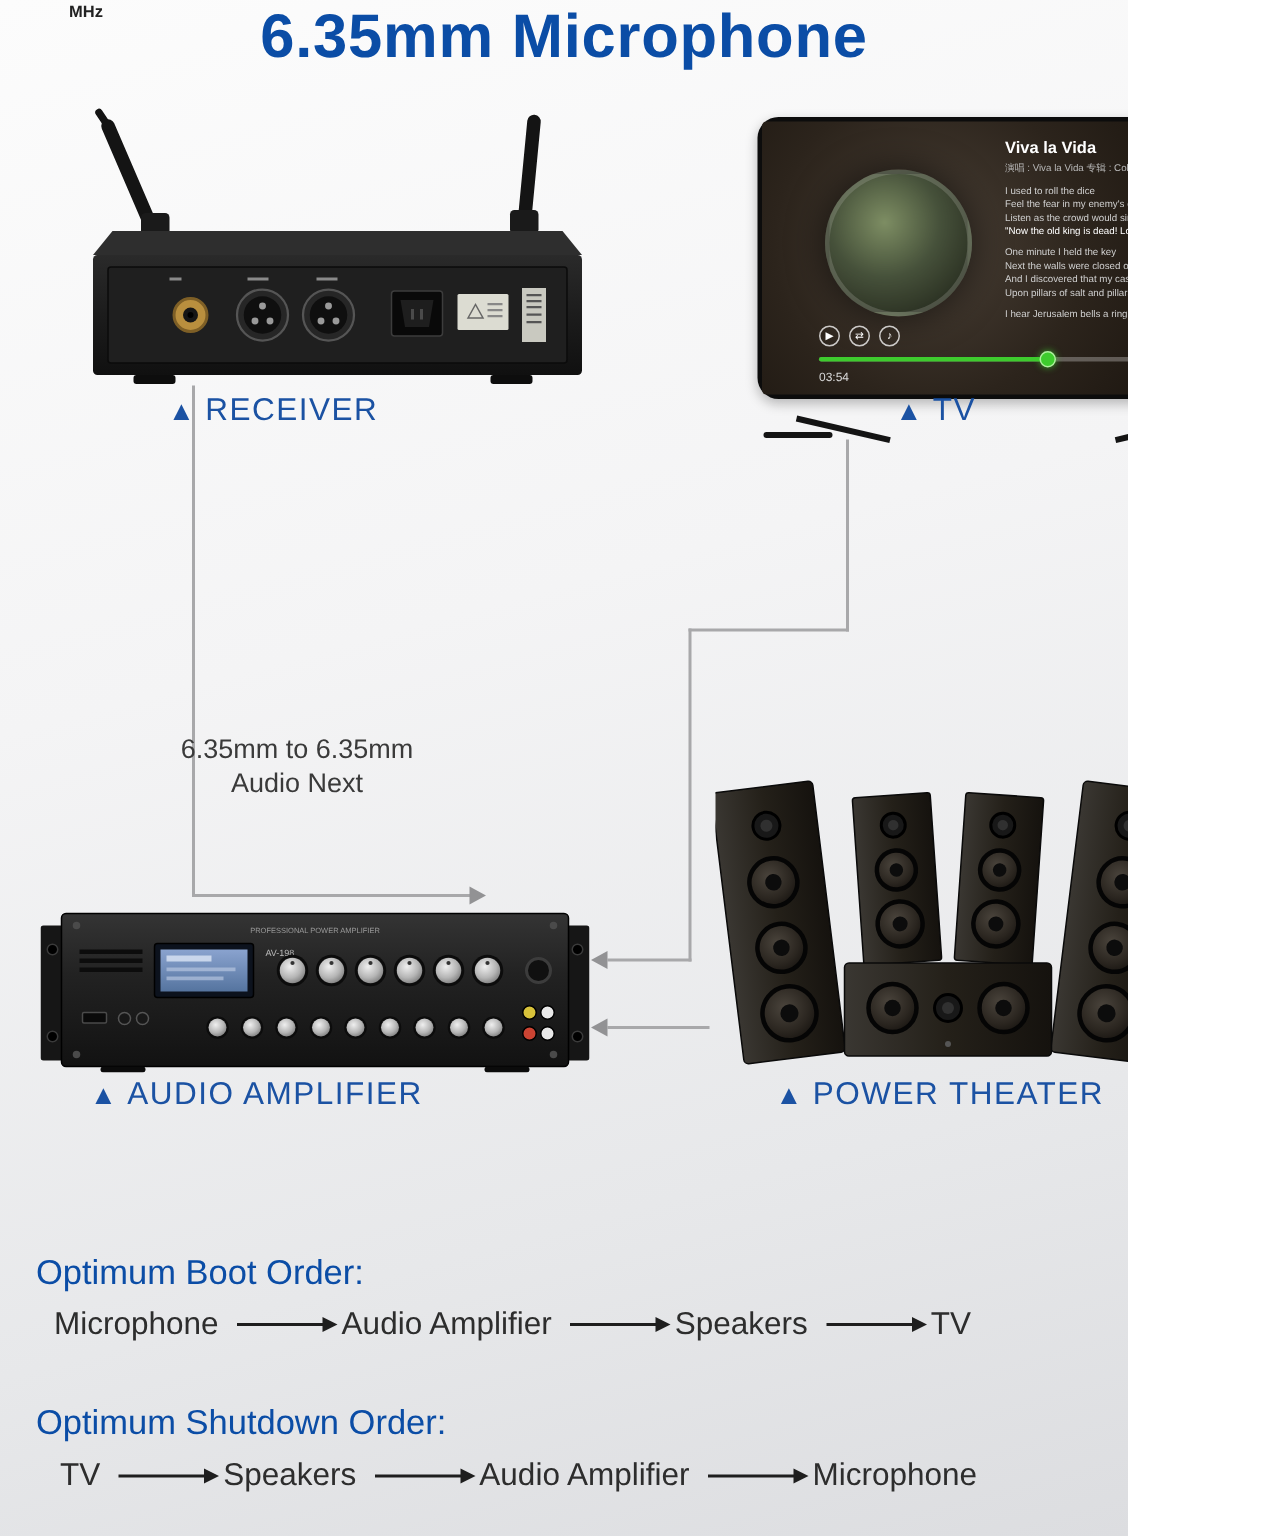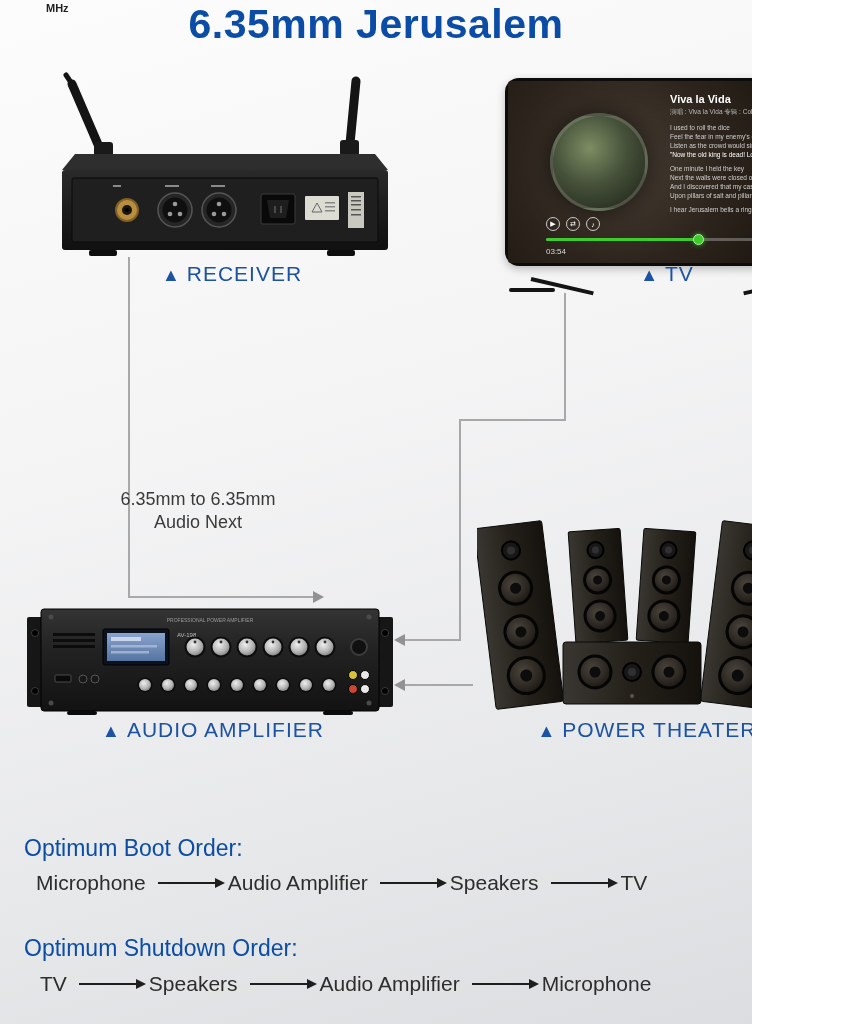--- a/index.html
+++ b/index.html
@@ -21,21 +21,21 @@
   .c-arrow.right { border-left:11px solid #929294; border-top:6px solid transparent; border-bottom:6px solid transparent; }
   .c-arrow.left  { border-right:11px solid #929294; border-top:6px solid transparent; border-bottom:6px solid transparent; }
 
   .cable-note {
     position:absolute; left:98px; top:488px; width:200px; text-align:center;
     font-size:18px; line-height:23px; color:#3a3a3a; z-index:2;
   }
 
   
   .dev-label {
-    position:absolute; text-align:center; color:#1b52a3; font-size:21px;
+    position:absolute; color:#1b52a3; font-size:21px;
     letter-spacing:1px; z-index:2; white-space:nowrap;
   }
   .dev-label .tri { font-size:18px; margin-right:6px; color:#1b52a3; }
 
   .device { position:absolute; z-index:2; }
 
   
   .tv { position:absolute; left:505px; top:78px; width:327px; height:188px;
         background:#0c0c0c; border-radius:14px; padding:3px; z-index:2;
         box-shadow:0 3px 8px rgba(0,0,0,0.25); }
@@ -72,21 +72,21 @@
   .flow-arrow { width:58px; height:2px; background:#1e1e1e; position:relative; margin:0 12px; }
   .flow-arrow::after { content:''; position:absolute; right:-9px; top:-4.5px;
         border-left:10px solid #1e1e1e; border-top:5px solid transparent; border-bottom:5px solid transparent; }
 </style>
 </head>
 <body>
 
 <div class="canvas">
 
   <div class="corner-text">MHz</div>
-  <h1 class="title">6.35mm Jerusalem</h1>
+  <h1 class="title">6.35mm Microphone</h1>
 
   <div class="cline" style="left:128px; top:257px; width:2px; height:341px;"></div>
   <div class="cline" style="left:128px; top:596px; width:186px; height:2px;"></div>
   <div class="c-arrow right" style="left:313px; top:591px;"></div>
 
   <div class="cline" style="left:564px; top:293px; width:2px; height:128px;"></div>
   <div class="cline" style="left:459px; top:419px; width:107px; height:2px;"></div>
   <div class="cline" style="left:459px; top:419px; width:2px; height:222px;"></div>
   <div class="cline" style="left:405px; top:639px; width:56px; height:2px;"></div>
   <div class="c-arrow left" style="left:394px; top:634px;"></div>

